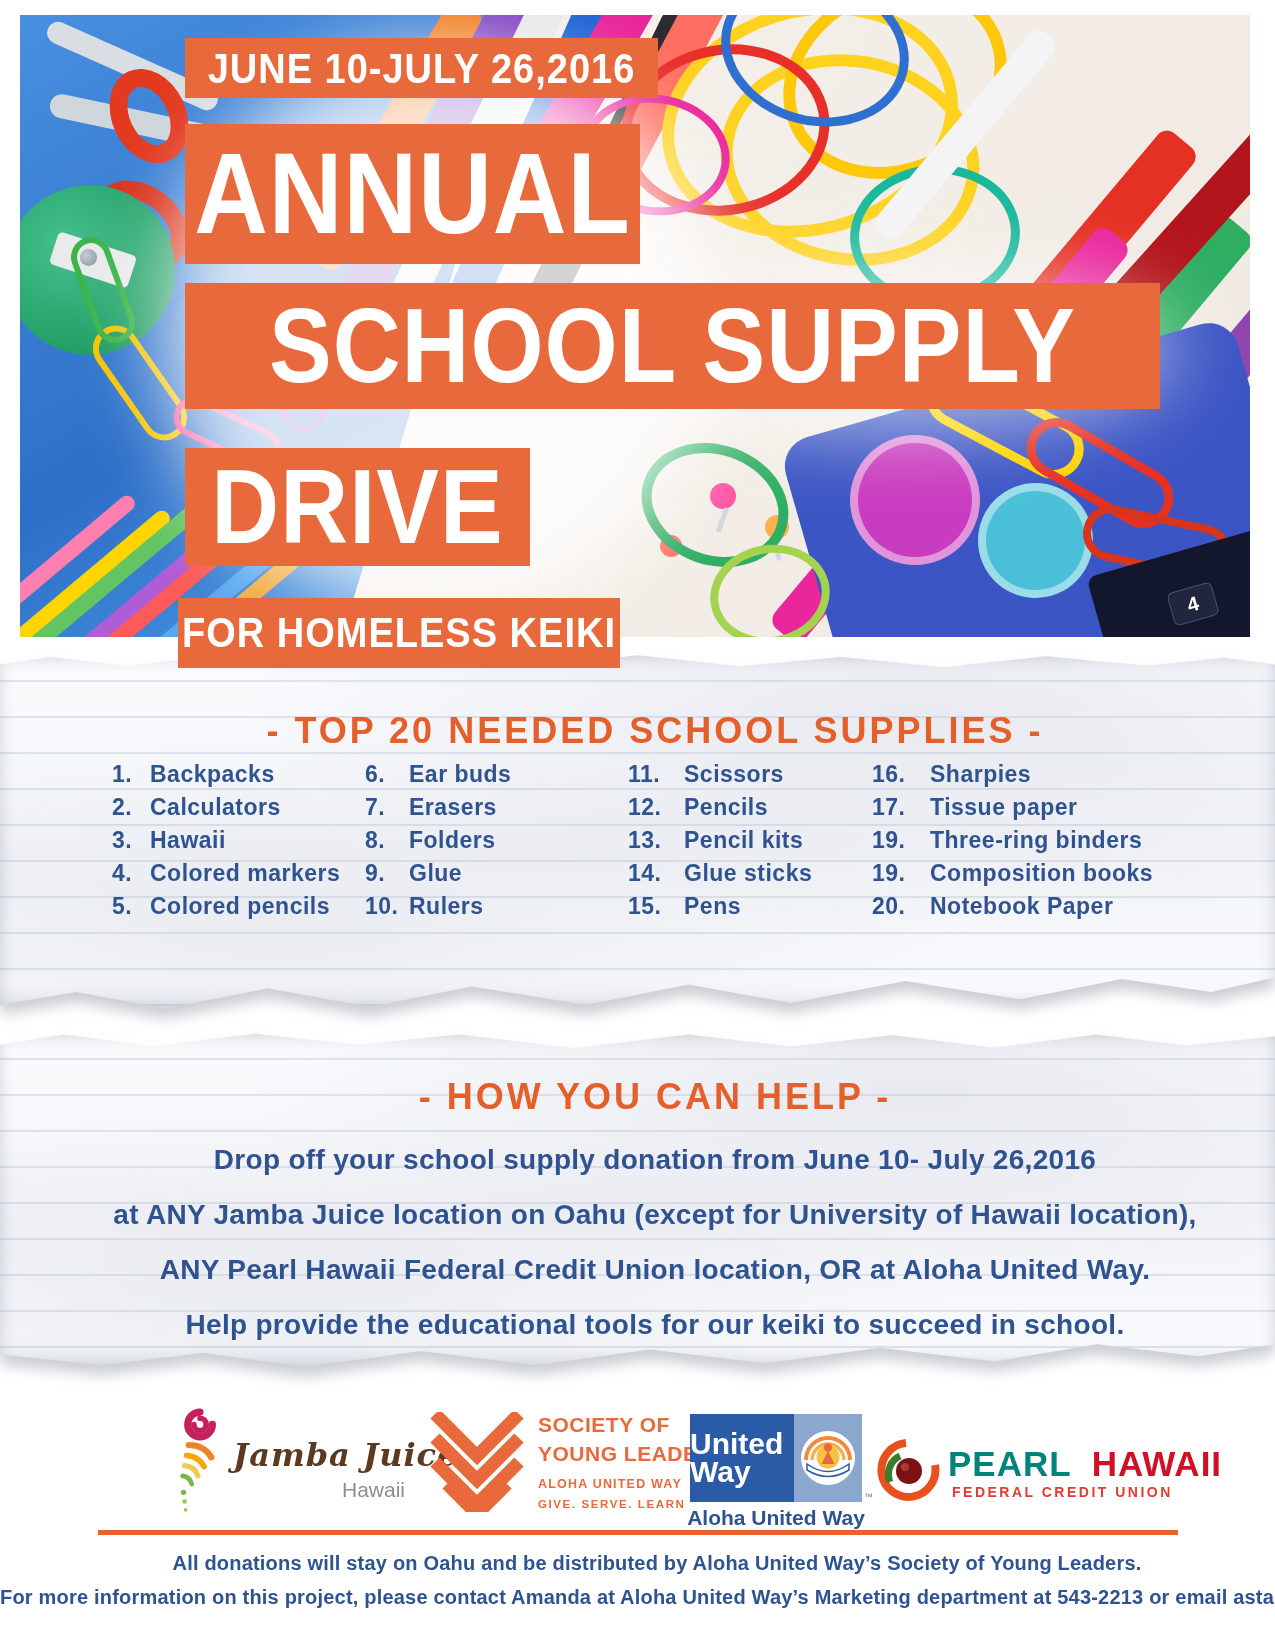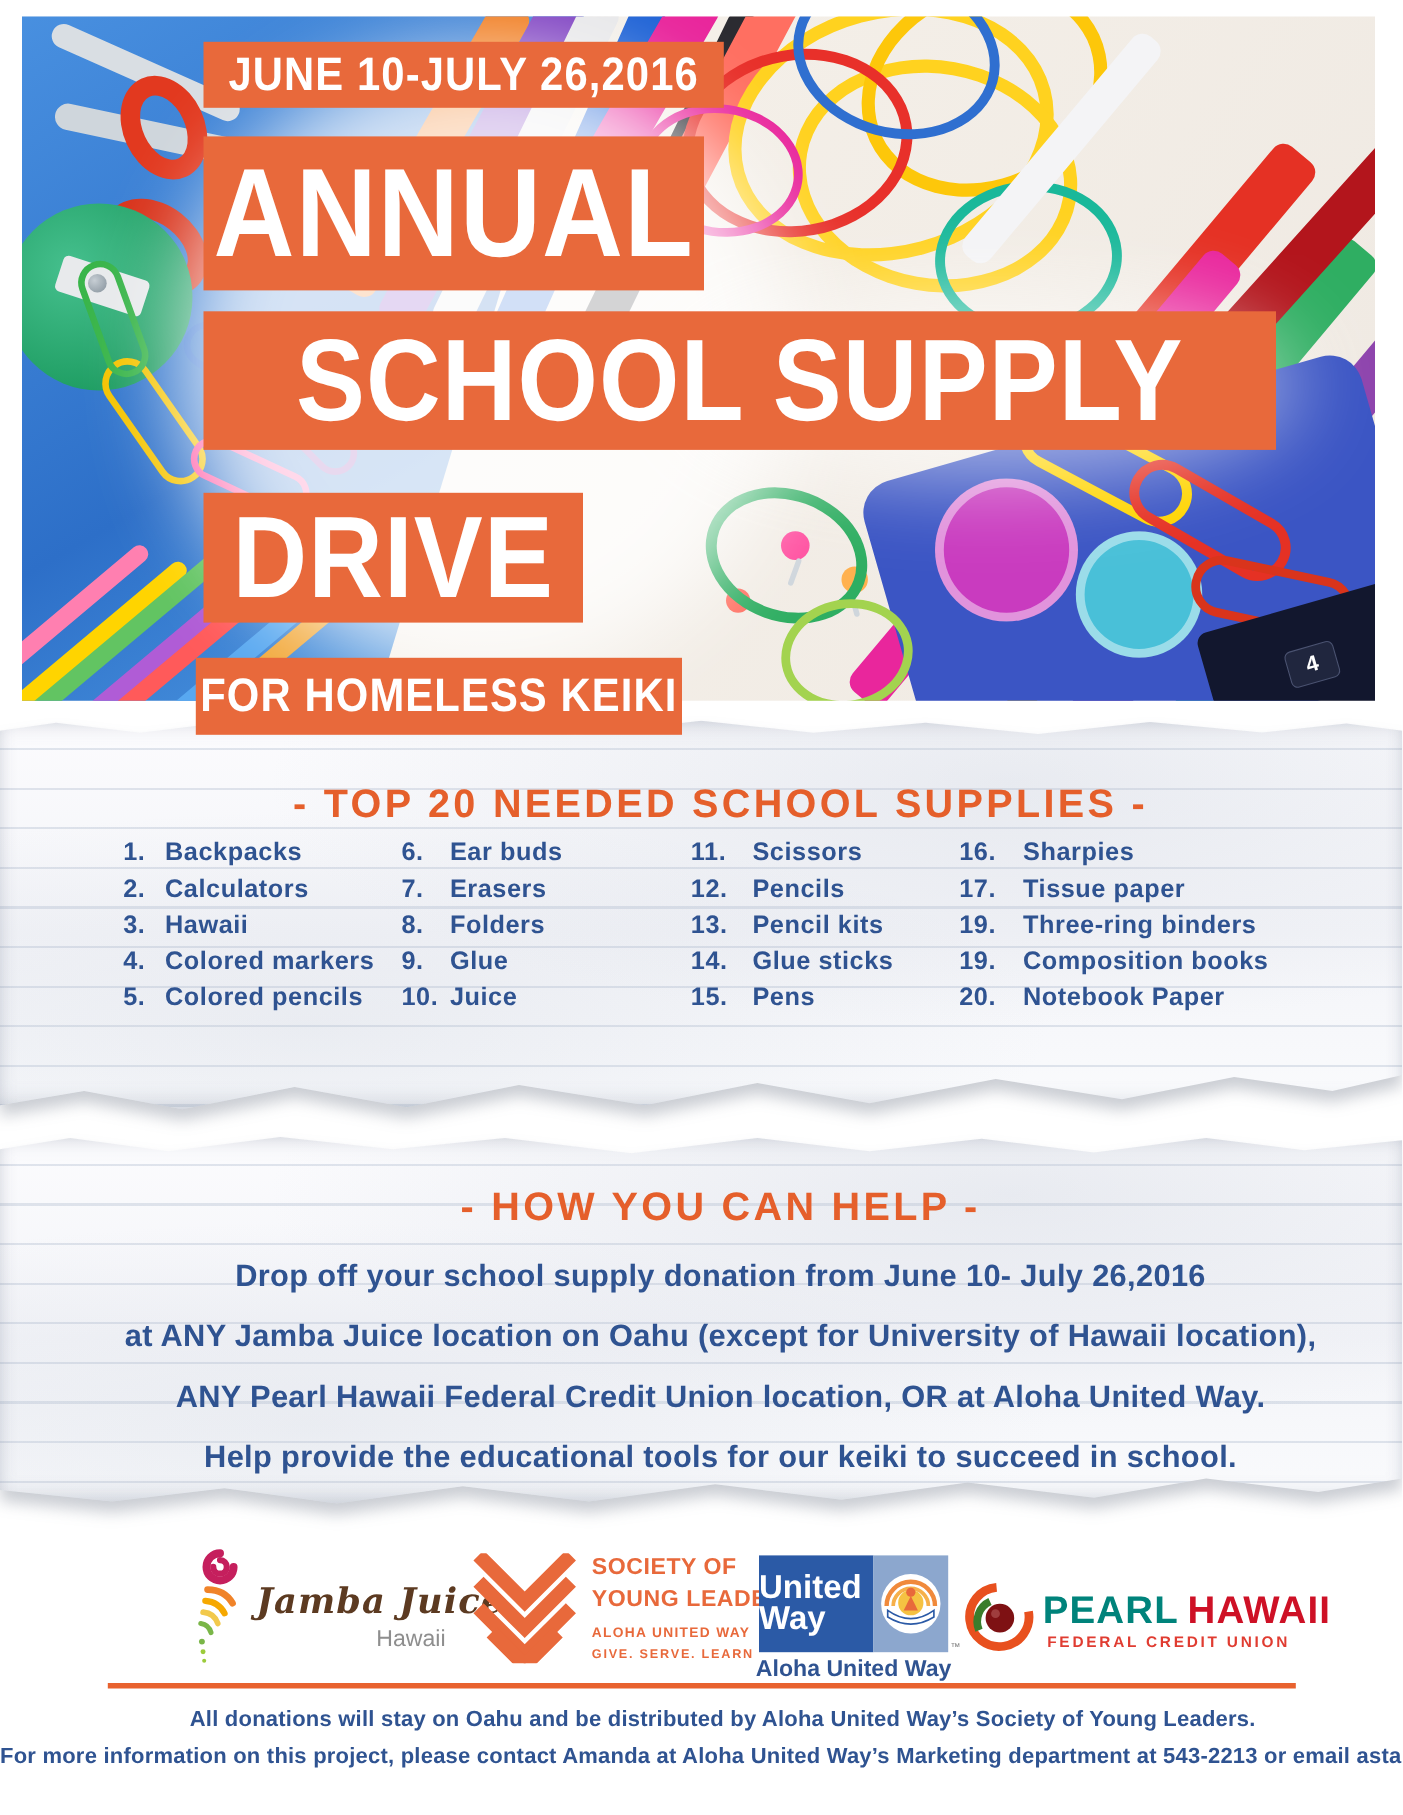--- a/index.html
+++ b/index.html
@@ -80,21 +80,21 @@
   .soyl-l3 { font-size:12.5px; letter-spacing:1.2px; margin-top:14px; }
   .soyl-l4 { font-size:11.5px; letter-spacing:1.6px; margin-top:8px; }
   .uw-box { left:690px; top:1414px; width:172px; height:88px; display:flex; }
   .uw-left { width:104px; height:100%; background:#2B5AA6; color:#fff; font-weight:bold;
     font-size:30px; line-height:.95; display:flex; flex-direction:column;
     justify-content:center; padding-right:6px; }
   .uw-right { width:68px; height:100%; background:#8CA7CE; display:flex; align-items:center; justify-content:center; }
   .uw-tm { left:864px; top:1492px; font-size:9px; color:#777; }
   .uw-caption { left:676px; top:1506px; width:200px; text-align:center;
     color:#2F5391; font-weight:bold; font-size:21px; }
-  .pearl-row { left:948px; top:1446px; display:flex; gap:8px; font-weight:bold;
+  .pearl-row { left:948px; top:1446px; display:flex; gap:20px; font-weight:bold;
     font-size:35px; letter-spacing:1px; line-height:1; }
   .pearl-w1 { color:#00837B; } .pearl-w2 { color:#CE1126; }
   .pearl-sub { left:952px; top:1484px; color:#E03C31; font-weight:bold;
     font-size:14px; letter-spacing:2.5px; }
   
   .divider { position:absolute; left:98px; top:1530px; width:1080px; height:5px;
     background:#E8622F; z-index:4; }
   .footer-line { position:absolute; left:0; width:1275px; text-align:center;
     color:#2F5391; font-weight:bold; font-size:20px; letter-spacing:.2px; z-index:4; white-space:nowrap; }
   .fl1 { top:1552px;padding-left:39px; } .fl2 { top:1586px; }
@@ -234,21 +234,21 @@
     <div class="supply-item">
         <span class="num">8.</span>
         <span>Folders</span>
       </div>
     <div class="supply-item">
         <span class="num">9.</span>
         <span>Glue</span>
       </div>
     <div class="supply-item">
         <span class="num">10.</span>
-        <span>Juice</span>
+        <span>Rulers</span>
       </div>
   </div>
   <div class="supply-col col3">
     <div class="supply-item">
         <span class="num">11.</span>
         <span>Scissors</span>
       </div>
     <div class="supply-item">
         <span class="num">12.</span>
         <span>Pencils</span>

